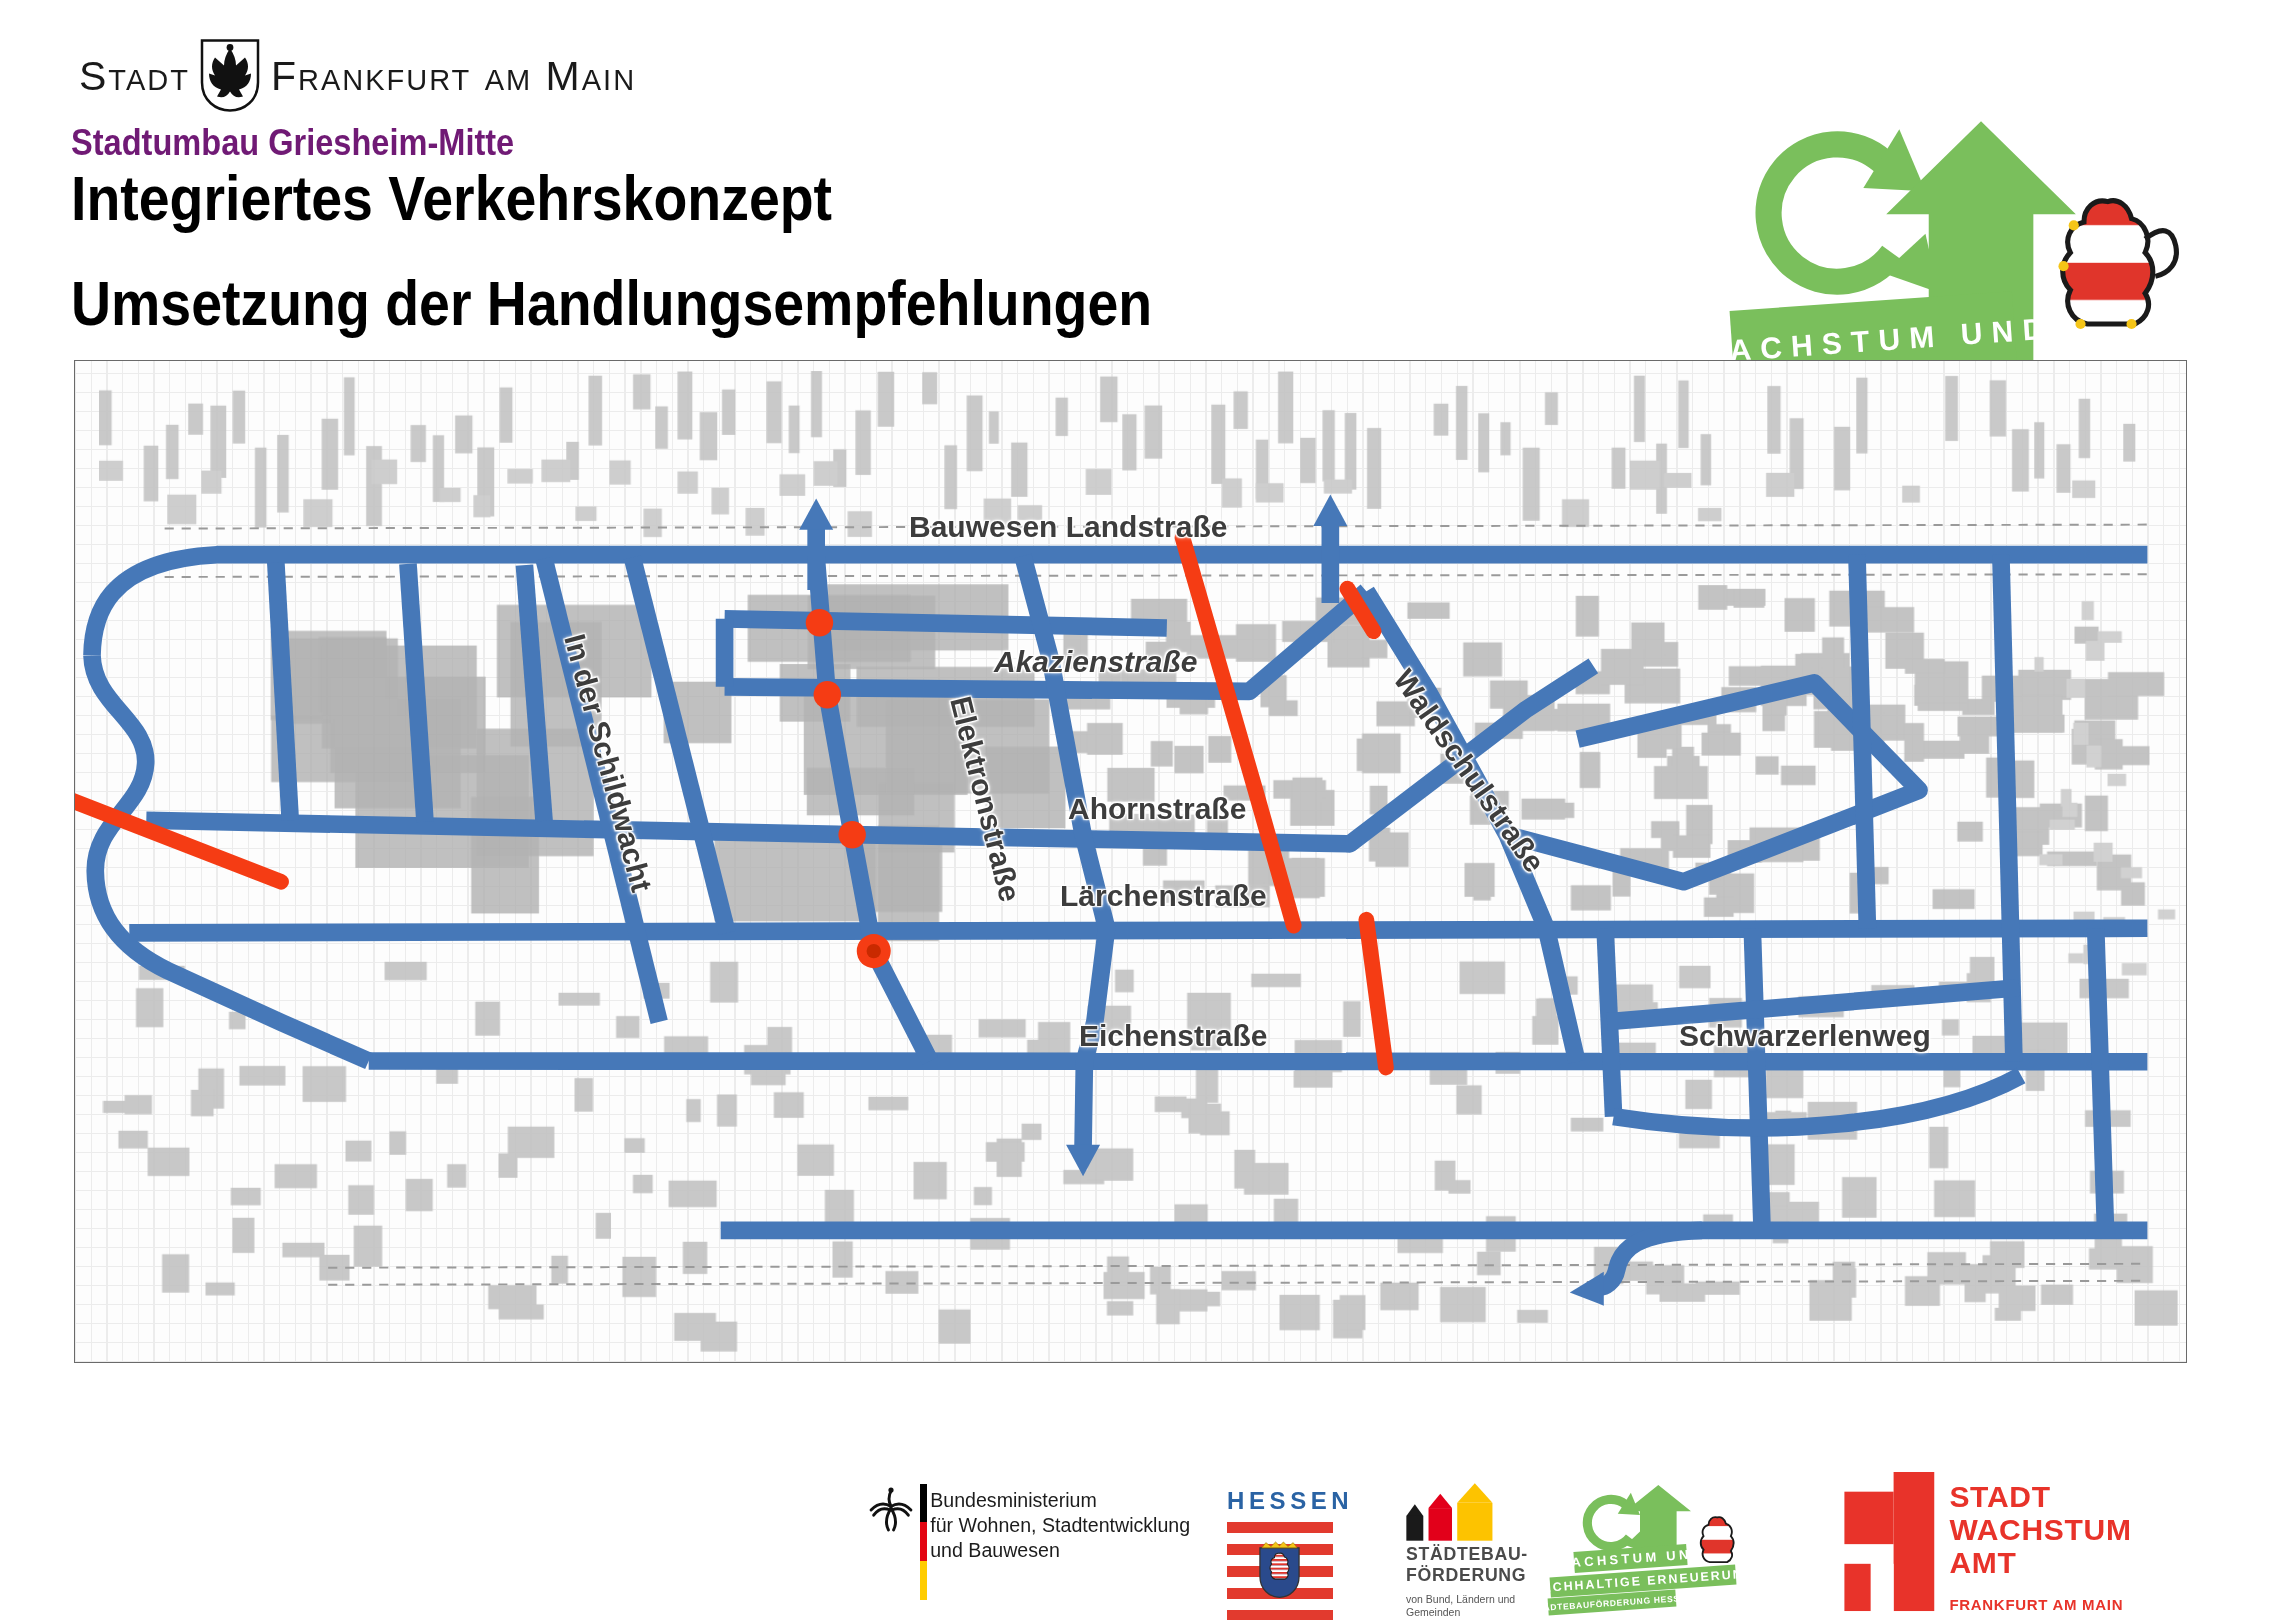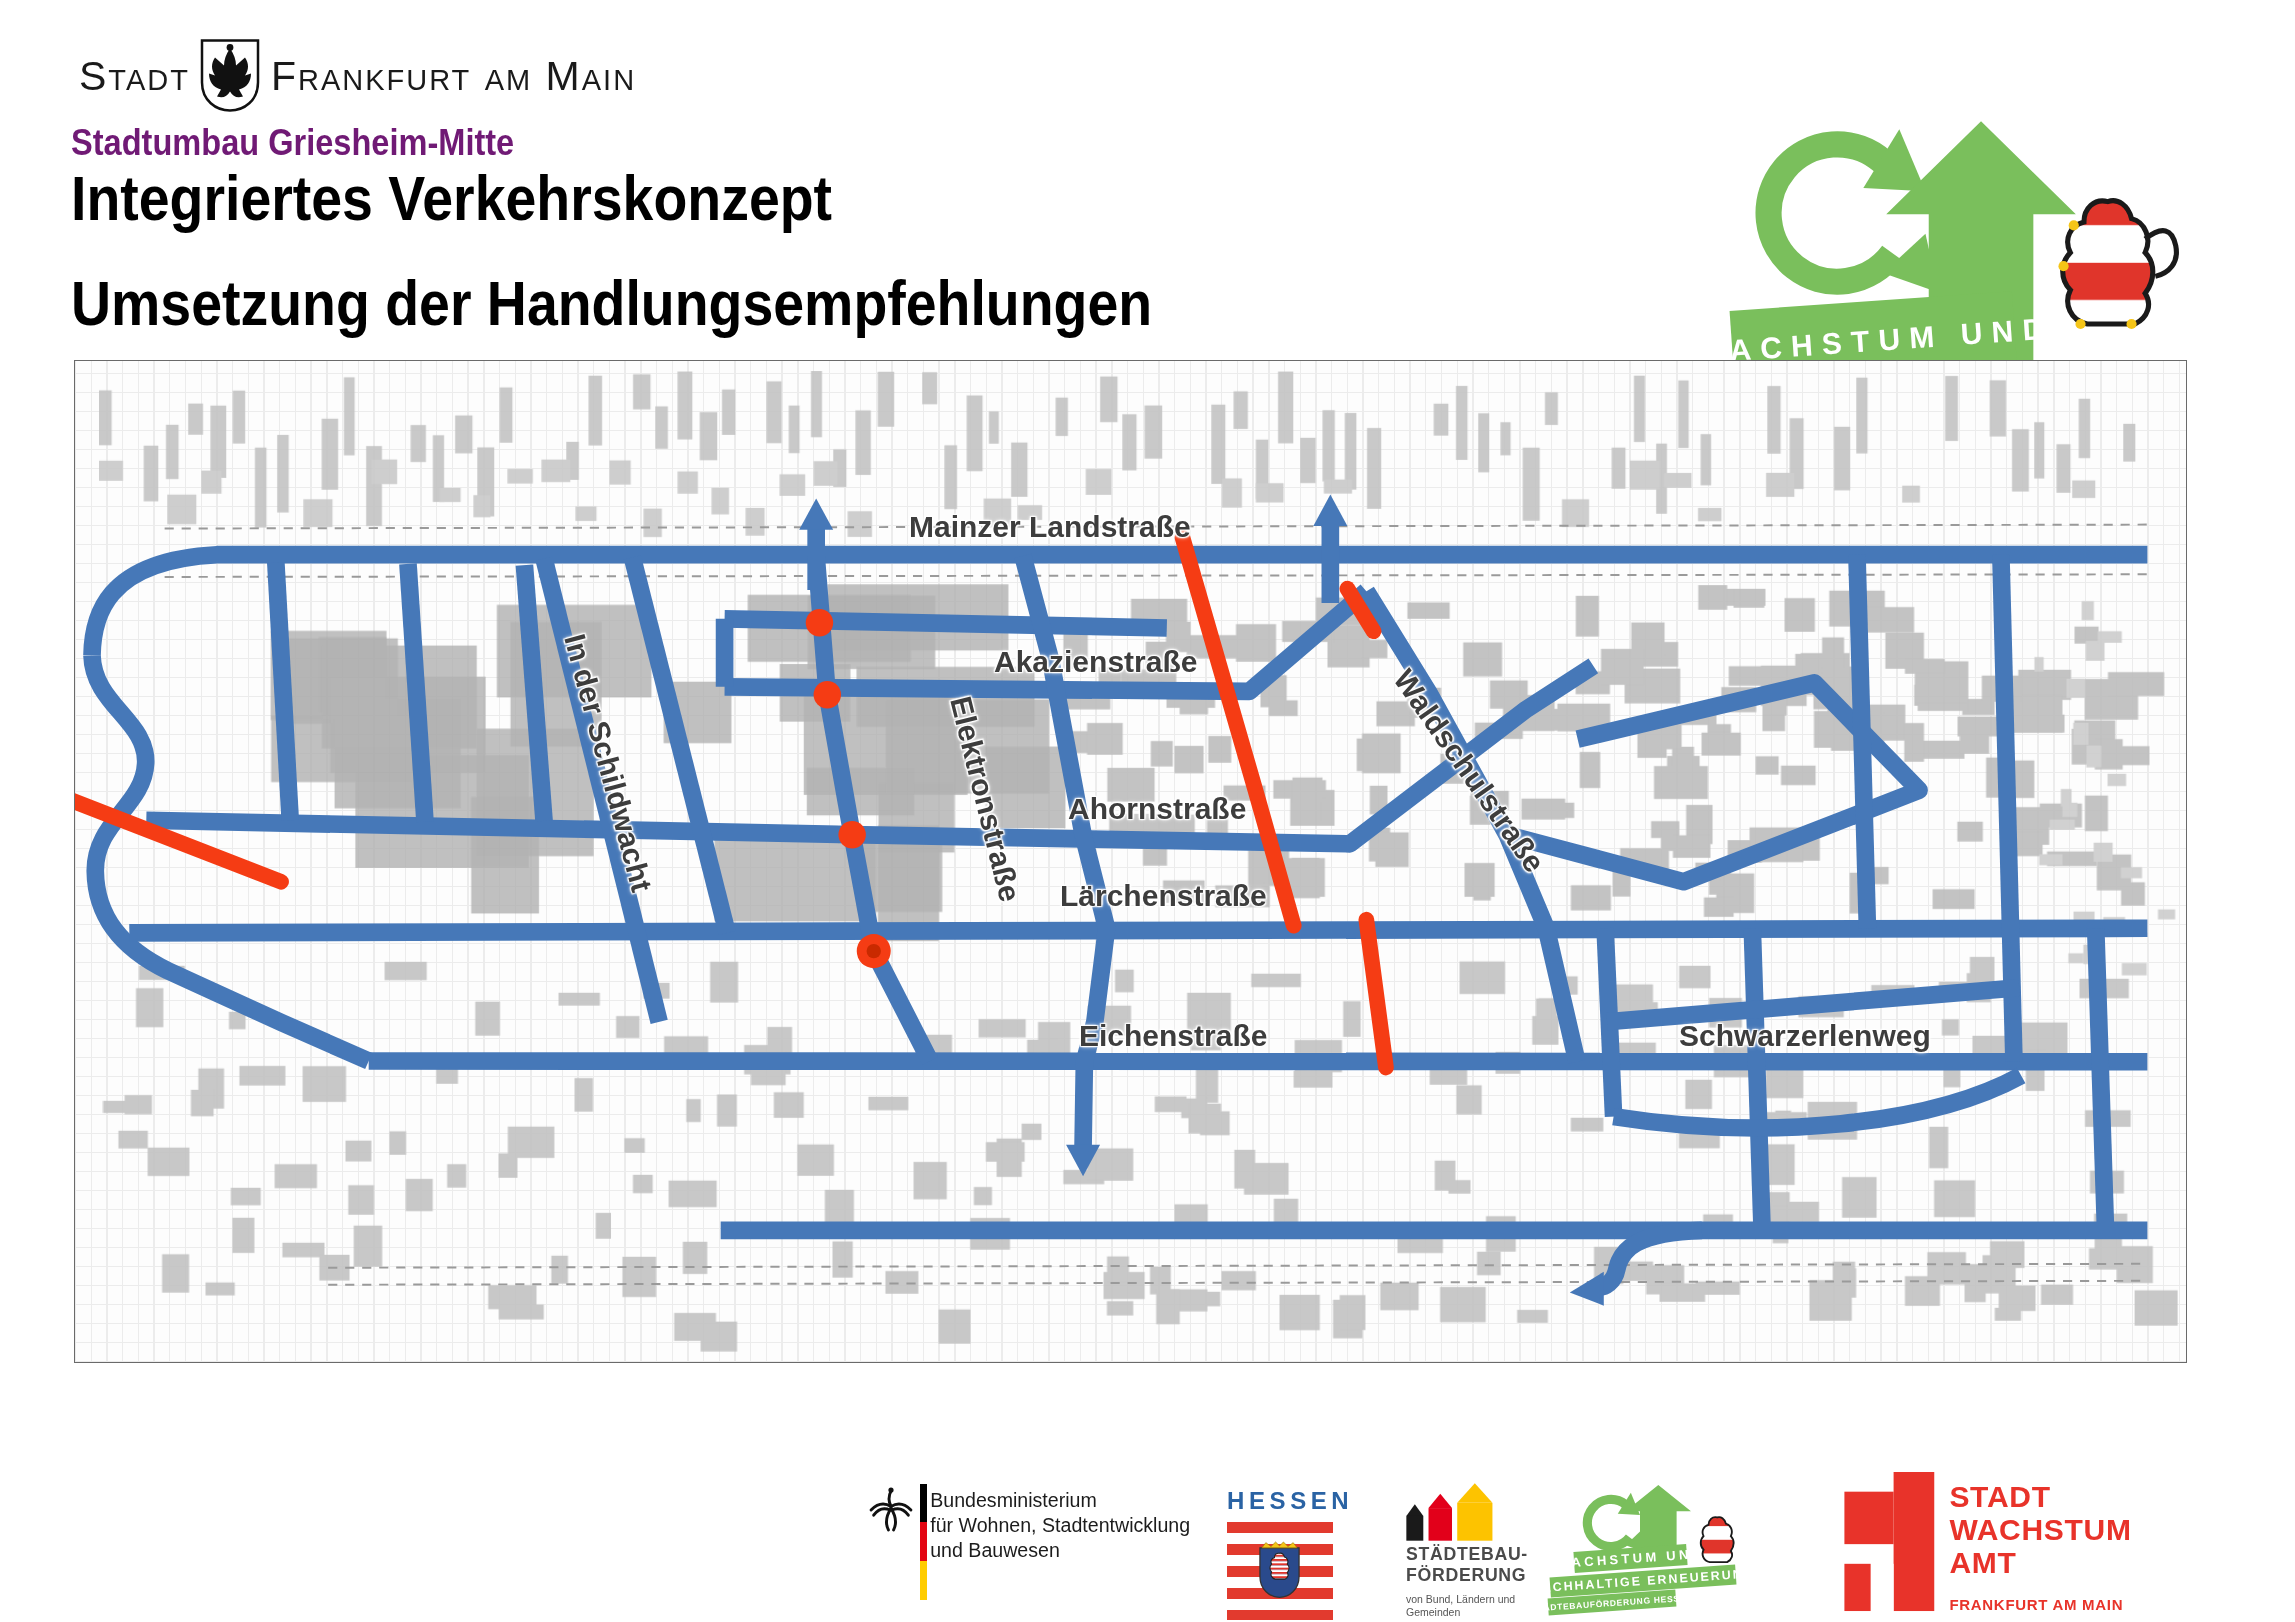--- a/index.html
+++ b/index.html
@@ -631,22 +631,22 @@
     <g fill="#f53c14">
       <circle cx="1251" cy="950" r="21"></circle>
       <circle cx="1263" cy="1060" r="21"></circle>
       <circle cx="1301" cy="1274" r="21"></circle>
       <circle cx="1334" cy="1452" r="26"></circle>
       <circle cx="1334" cy="1452" r="11" fill="#c92a00"></circle>
     </g>
   </svg>
 </div>
 
-<div class="abs lbl" style="left:909px;top:510px;">Mainzer Landstraße</div>
-<div class="abs lbl" style="left:994px;top:645px;">Akazienstraße</div>
+<div class="abs lbl" style="left:909px;top:510px;">Bauwesen Landstraße</div>
+<div class="abs lbl" style="left:994px;top:645px;font-style:italic;">Akazienstraße</div>
 <div class="abs lbl" style="left:1068px;top:768px;margin-top:24px;">Ahornstraße</div>
 <div class="abs lbl" style="left:1060px;top:879px;">Lärchenstraße</div>
 <div class="abs lbl" style="left:1045px;top:1019px;padding-left:34px;">Eichenstraße</div>
 <div class="abs lbl" style="left:1679px;top:1019px;">Schwarzerlenweg</div>
 <div class="abs lbl rot" style="left:608px;top:763px;--a:75deg;">In der Schildwacht</div>
 <div class="abs lbl rot" style="left:985px;top:799px;--a:76deg;">Elektronstraße</div>
 <div class="abs lbl rot" style="left:1469px;top:771px;--a:55deg;">Waldschulstraße</div>
 
 <div class="abs bund">
   <span>

